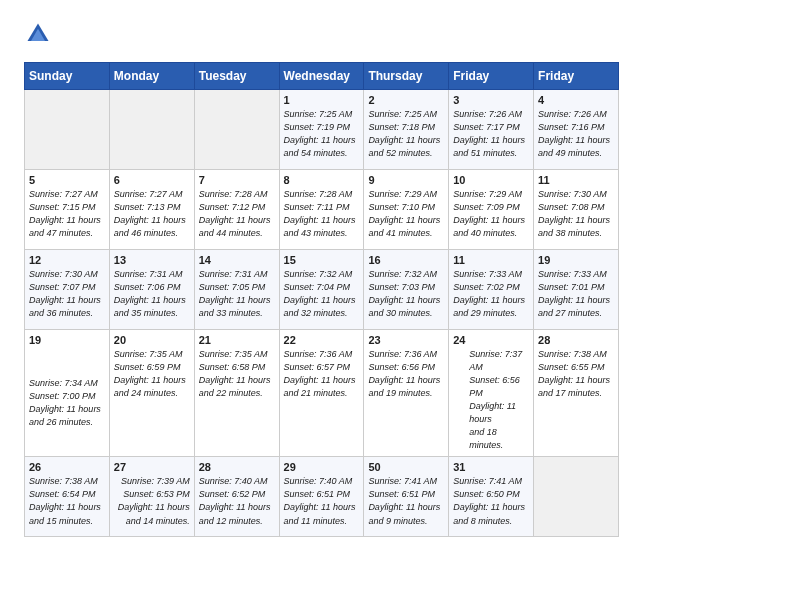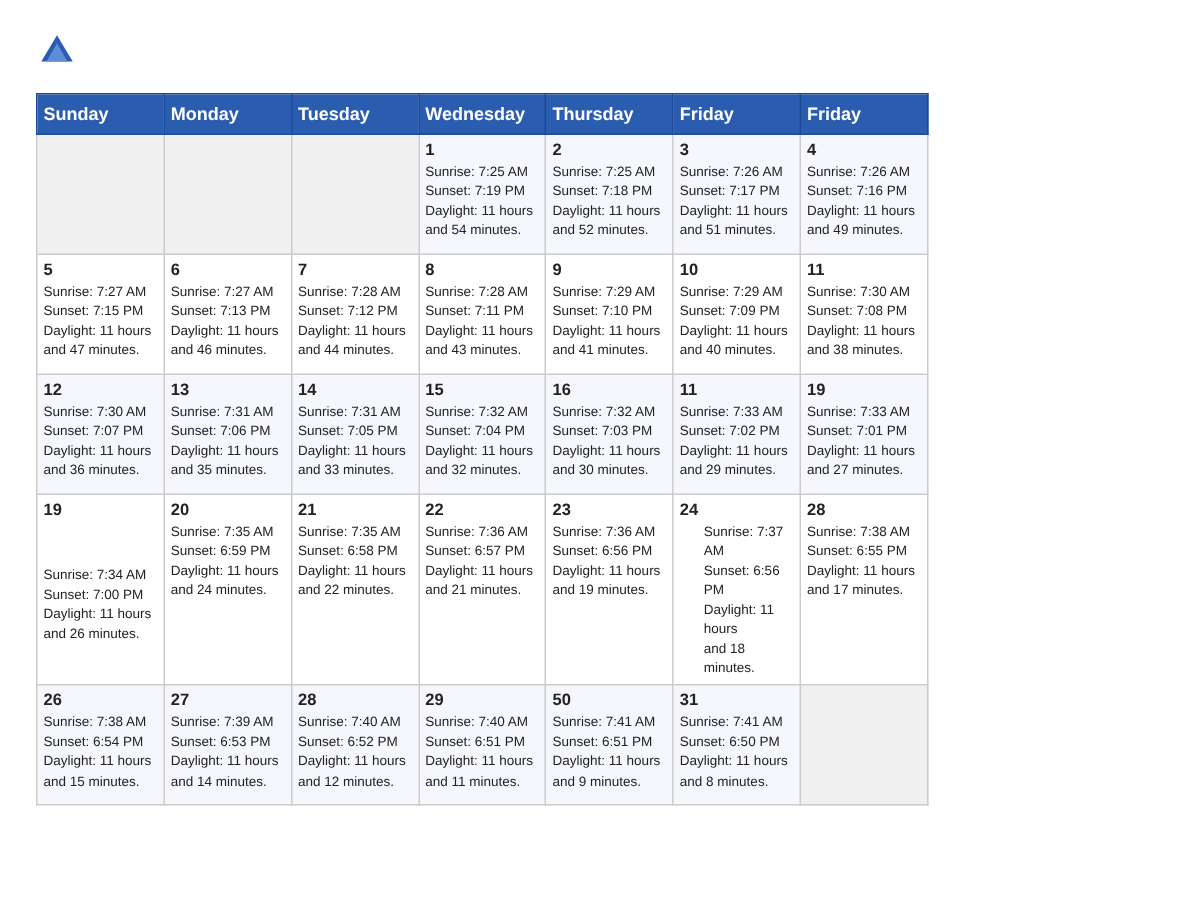--- a/index.html
+++ b/index.html
@@ -89,20 +89,21 @@
       font-size: 11px;
       font-weight: bold;
       color: #222;
       display: block;
       margin-bottom: 2px;
     }
     .day-info {
       font-size: 9px;
       color: #222;
       line-height: 1.45;
+      font-style: italic;
     }
     td.empty {
       background: #f0f0f0 !important;
     }
   </style>
 </head>
 <body>
 
 <div class="page">
   <div class="header">
@@ -324,21 +325,21 @@
         <tr>
           <td>
             <span class="day-num">26</span>
             <div class="day-info" style="white-space: pre-line;">Sunrise: 7:38 AM
 Sunset: 6:54 PM
 Daylight: 11 hours
 and 15 minutes.</div>
           </td>
           <td>
             <span class="day-num">27</span>
-            <div class="day-info" style="white-space: pre-line;">Sunrise: 7:39 AM
+            <div class="day-info" style="white-space: pre-line; text-align: right;">Sunrise: 7:39 AM
 Sunset: 6:53 PM
 Daylight: 11 hours
 and 14 minutes.</div>
           </td>
           <td>
             <span class="day-num">28</span>
             <div class="day-info" style="white-space: pre-line;">Sunrise: 7:40 AM
 Sunset: 6:52 PM
 Daylight: 11 hours
 and 12 minutes.</div>

